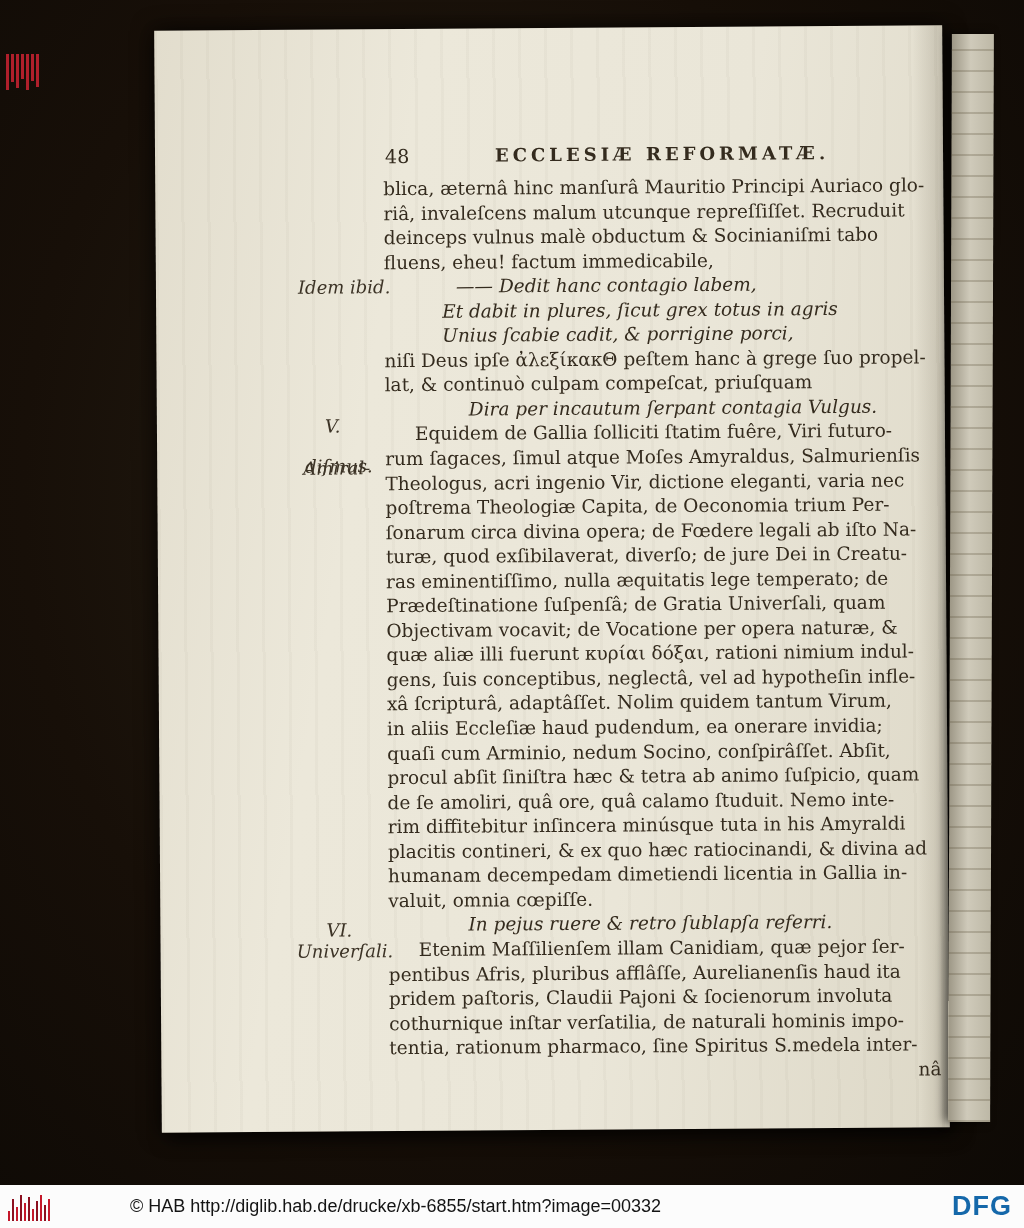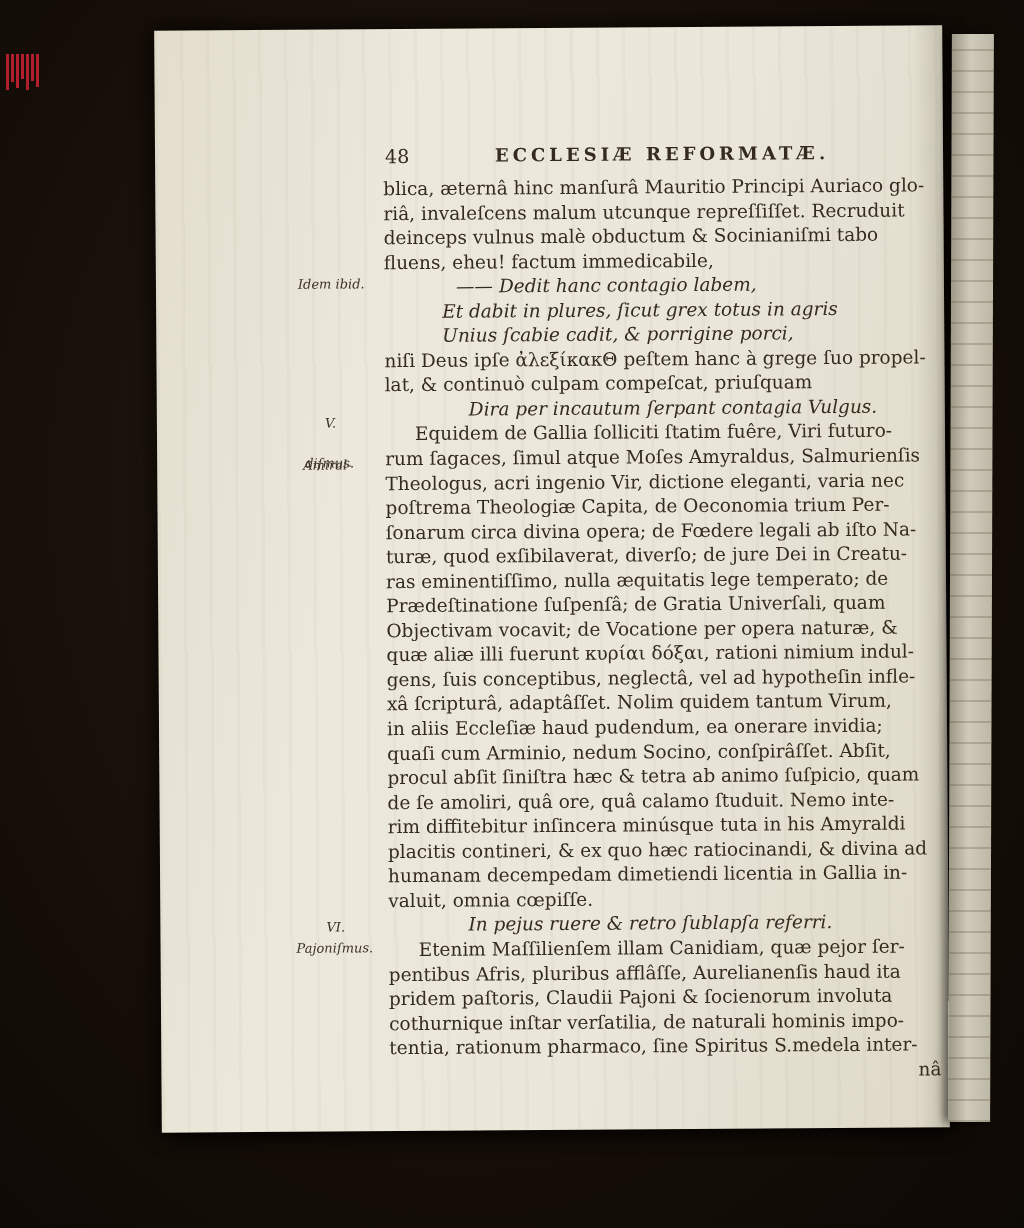--- a/index.html
+++ b/index.html
@@ -22,21 +22,21 @@
     transform: rotate(-0.4deg);
     color:#342b1e;
   }
   #gutter-shade{position:absolute; right:0; top:0; width:30px; height:100%;
     background:linear-gradient(90deg, rgba(0,0,0,0) 0%, rgba(60,50,30,0.18) 100%);}
   
   #page-header{position:absolute; left:228px; top:116px; width:558px; height:26px;}
   #page-number{position:absolute; left:2px; top:0; font-size:19px;}
   #running-title{display:block; text-align:center; font-size:18px; font-weight:600; letter-spacing:4px;}
   
-  .mnote{position:absolute; font-style:italic; font-size:13px; color:#3c3326; white-space:nowrap;}
+  .mnote{position:absolute; font-style:italic; font-size:18px; color:#3c3326; white-space:nowrap;}
   
   #page-body{position:absolute; left:228px; top:148px; width:558px; font-size:18.5px;}
   .ln{height:24.55px; line-height:24.55px; white-space:nowrap;}
   .it{font-style:italic;}
   .v1{padding-left:72px;}
   .v2{padding-left:58px;}
   .c1{padding-left:84px;}
   .c2{padding-left:80px;}
   .ind{text-indent:30px;}
   #catchword{height:24px; line-height:24px; text-align:right; padding-right:6px; font-size:18.5px;}
@@ -80,21 +80,21 @@
     <div id="page-header">
       <span id="page-number">48</span>
       <span id="running-title">ECCLESIÆ REFORMATÆ.</span>
     </div>
 
     <div class="mnote" style="left:142px; top:247px;">Idem ibid.</div>
     <div class="mnote" style="left:168px; top:386px;">V.</div>
     <div class="mnote" style="left:146px; top:428px;">Amiral-</div>
     <div class="mnote" style="left:148px; top:426px;">diſmus.</div>
     <div class="mnote" style="left:166px; top:890px;">VI.</div>
-    <div class="mnote" style="left:136px; top:911px;">Pajoniſmus.</div>
+    <div class="mnote" style="left:136px; top:911px;">Univerſali.</div>
 
     <div id="page-body">
       <div class="ln">blica, æternâ hinc manſurâ Mauritio Principi Auriaco glo-</div>
       <div class="ln">riâ, invaleſcens malum utcunque repreſſiſſet.  Recruduit</div>
       <div class="ln">deinceps vulnus malè obductum &amp; Socinianiſmi tabo</div>
       <div class="ln">fluens, eheu!  factum immedicabile,</div>
       <div class="ln it v1">—— Dedit hanc contagio labem,</div>
       <div class="ln it v2">Et dabit in plures, ſicut grex totus in agris</div>
       <div class="ln it v2">Unius ſcabie cadit, &amp; porrigine porci,</div>
       <div class="ln">niſi Deus ipſe ἀλεξίκακΘ peſtem hanc à grege ſuo propel-</div>
@@ -127,14 +127,31 @@
       <div class="ln">cothurnique inſtar verſatilia, de naturali hominis impo-</div>
       <div class="ln">tentia, rationum pharmaco, ſine Spiritus S.medela inter-</div>
       <div id="catchword">nâ</div>
     </div>
 
     <div id="gutter-shade"></div>
   </div>
 
   <div id="next-page-edge"></div>
 
+  <div id="footer">
+    <div class="barcode" id="barcode-footer">
+      <i style="height:10px"></i>
+      <i style="height:22px"></i>
+      <i style="height:14px"></i>
+      <i style="height:26px"></i>
+      <i style="height:18px"></i>
+      <i style="height:24px"></i>
+      <i style="height:12px"></i>
+      <i style="height:20px"></i>
+      <i style="height:26px"></i>
+      <i style="height:16px"></i>
+      <i style="height:22px"></i>
+    </div>
+    <div id="source-credit">© HAB http://diglib.hab.de/drucke/xb-6855/start.htm?image=00332</div>
+    <div id="dfg-logo">DFG</div>
+  </div>
 
 </div>
 
 </body></html>

